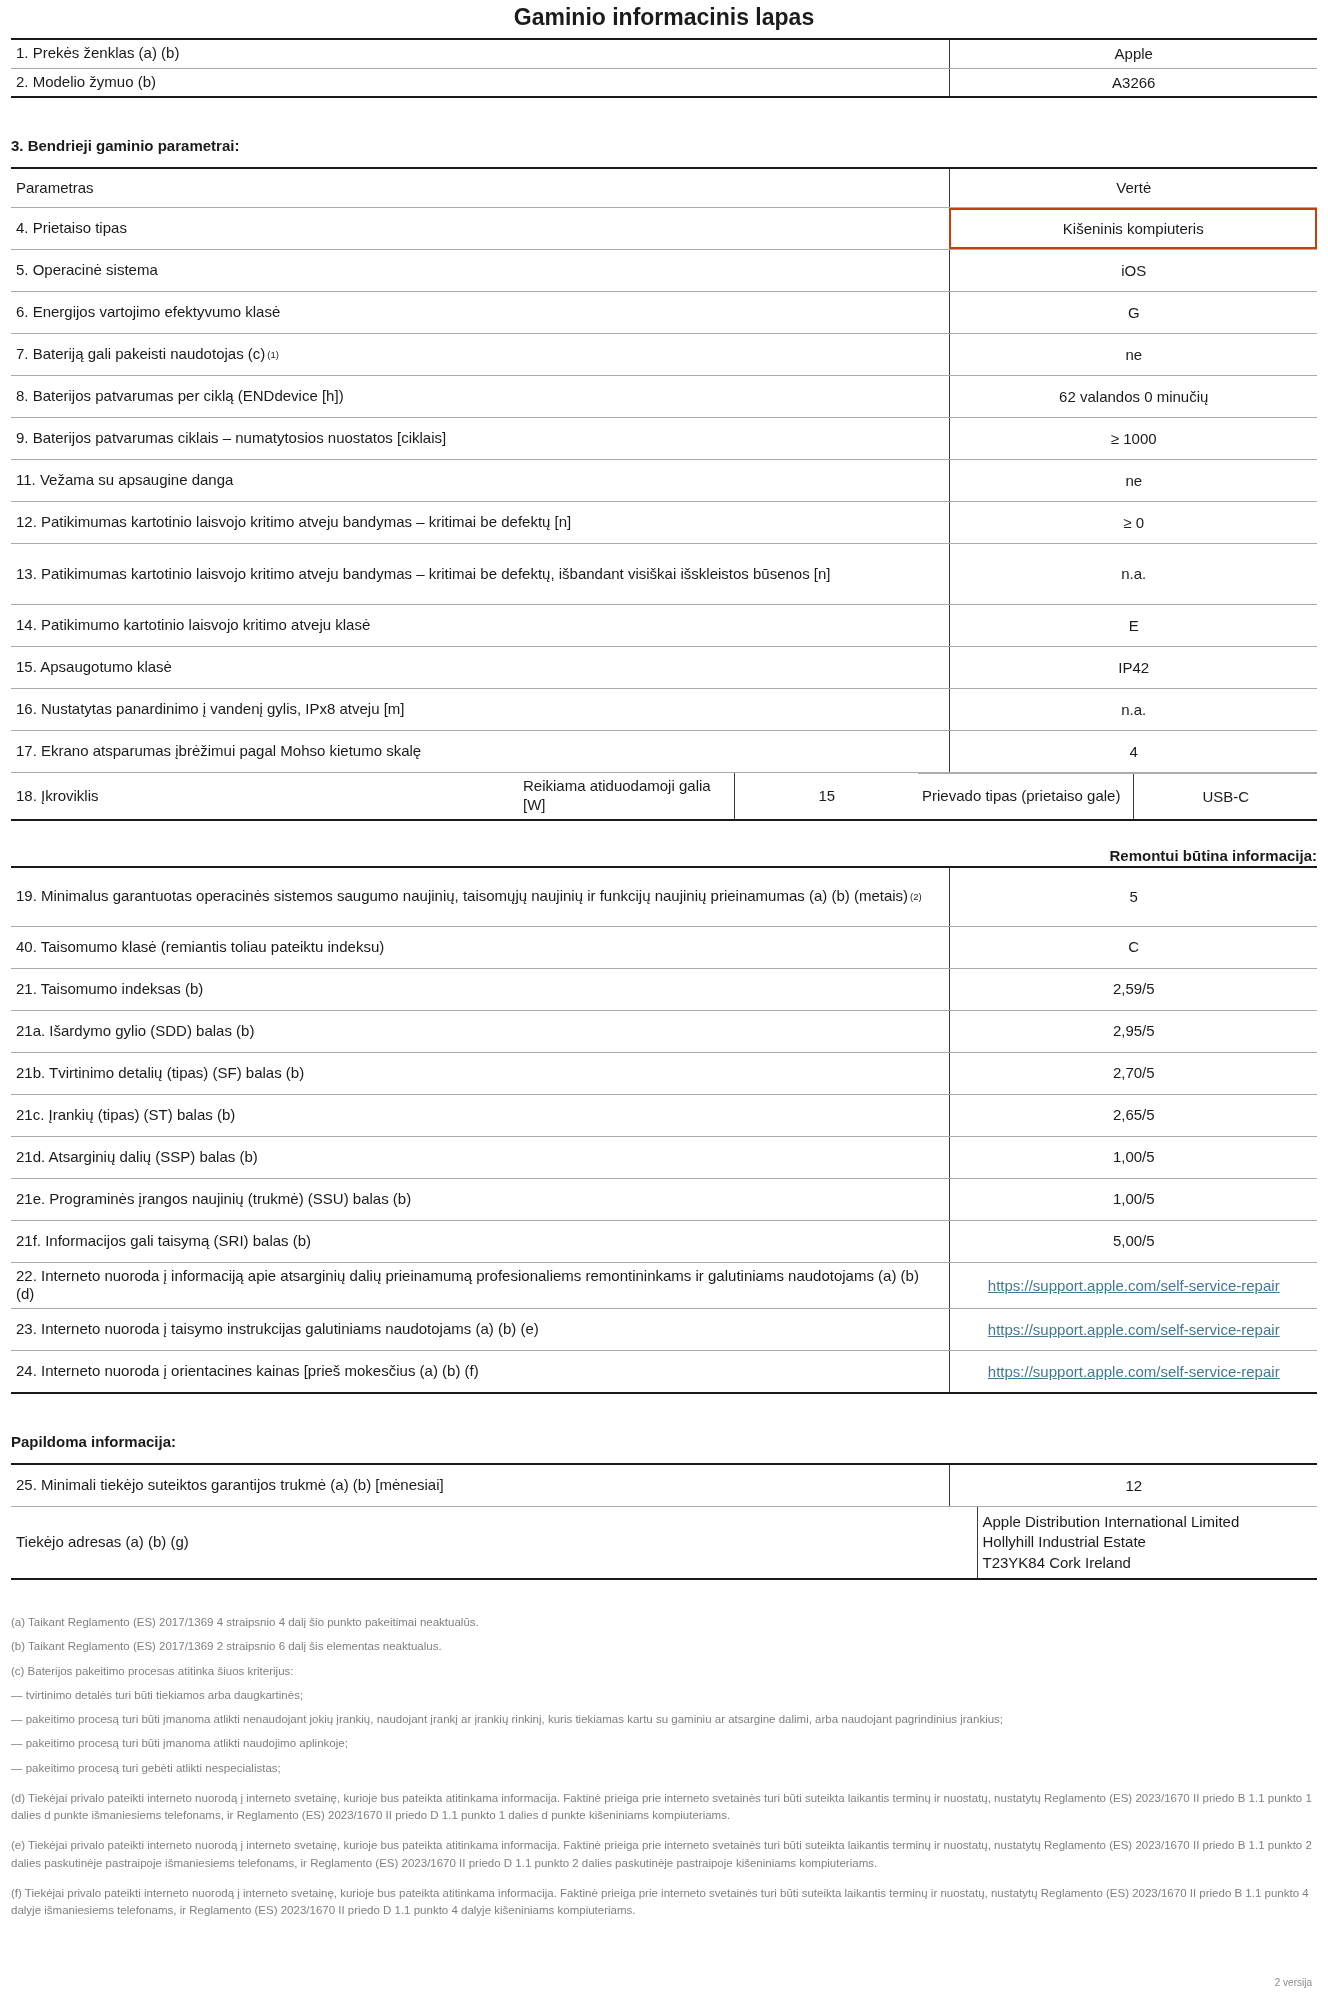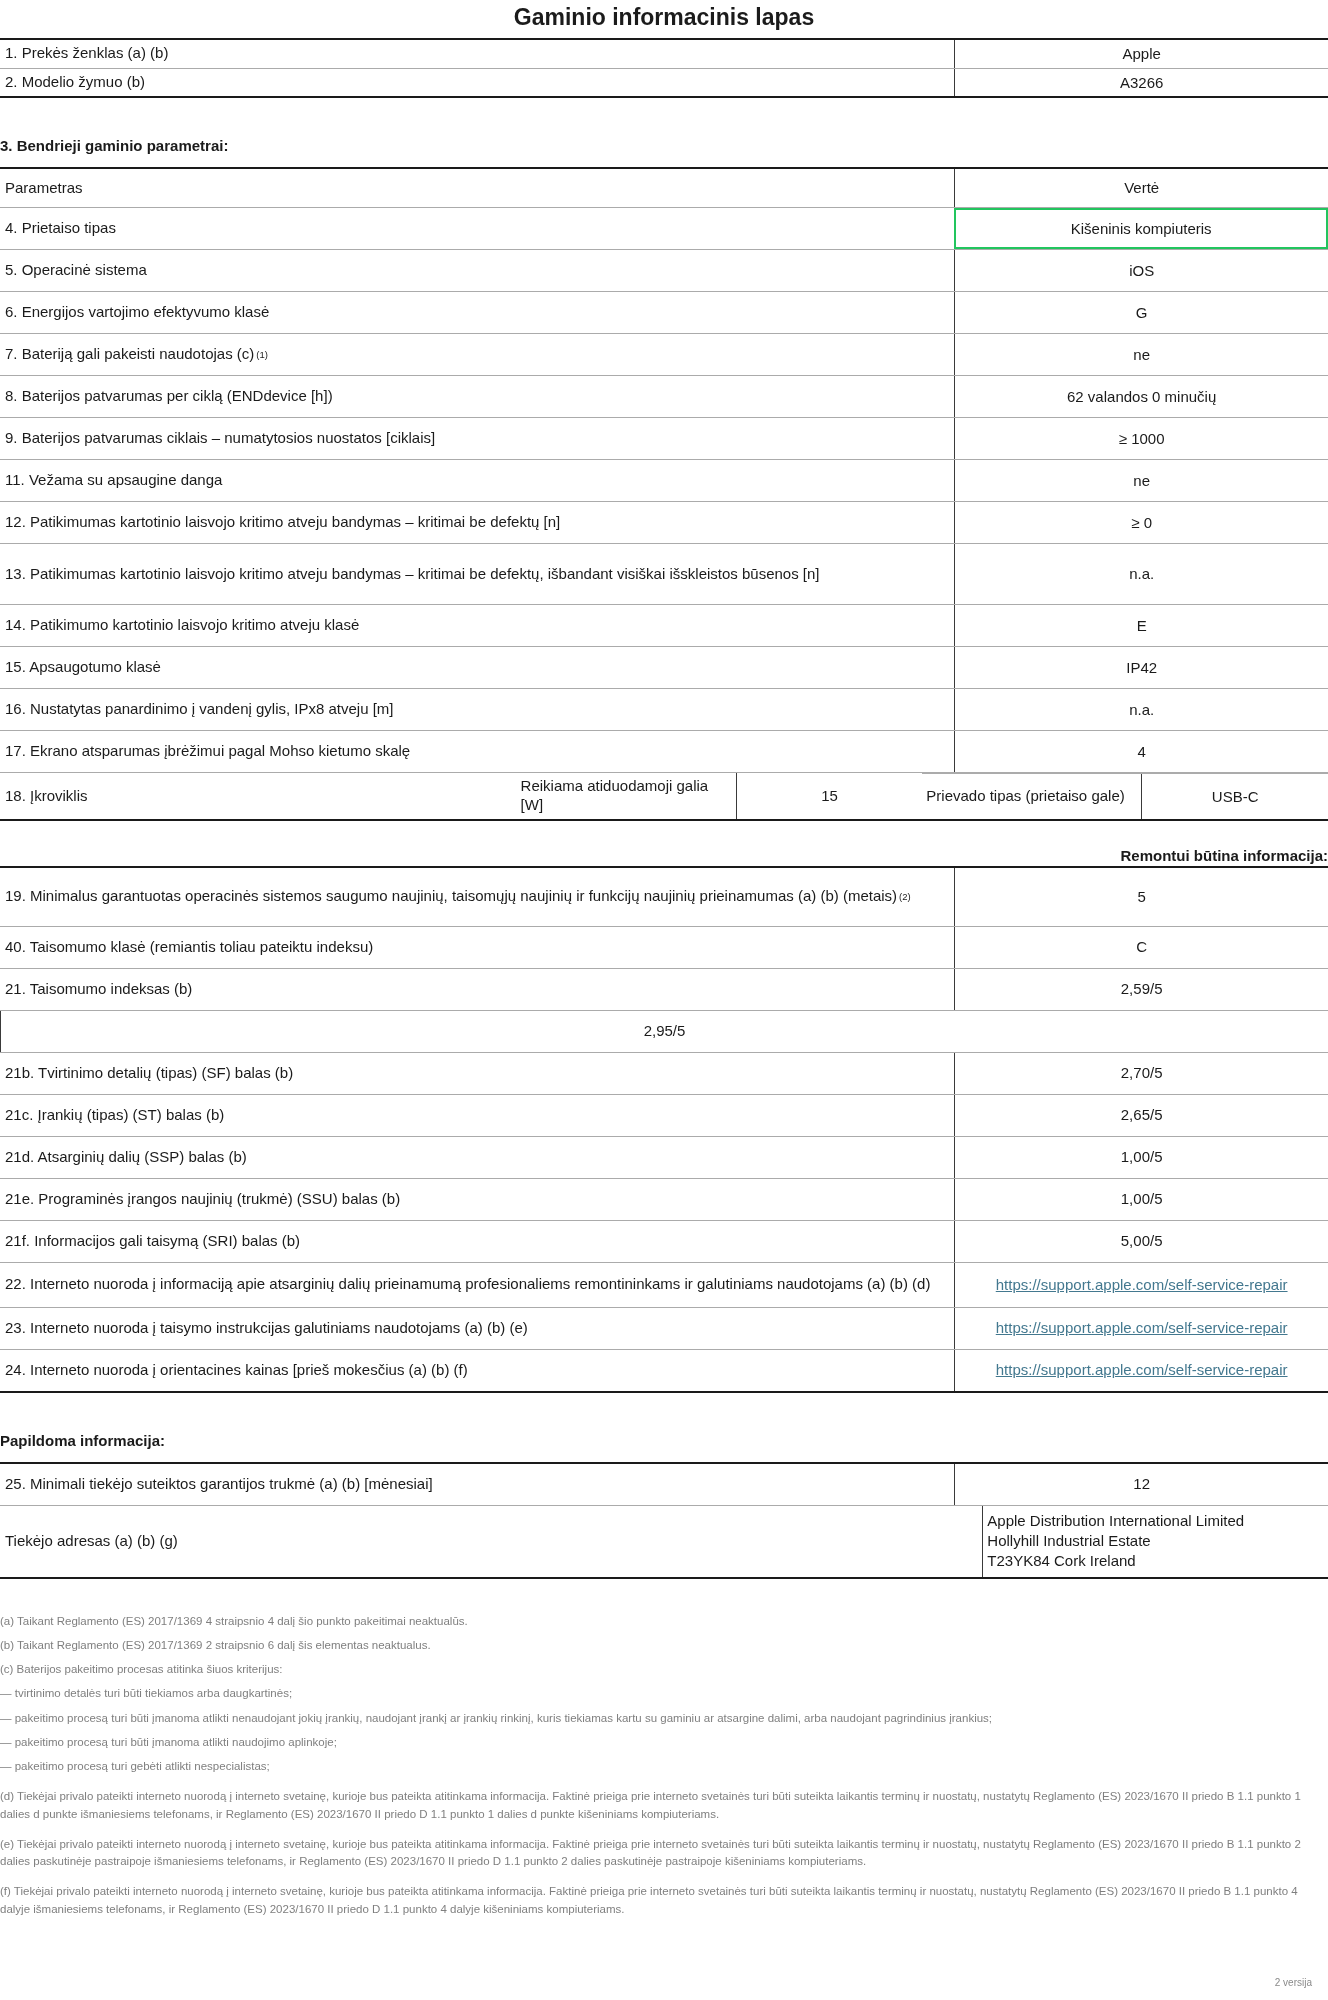--- a/index.html
+++ b/index.html
@@ -1,29 +1,29 @@
 <!DOCTYPE html>
 <html lang="lt"><head>
 <meta charset="utf-8">
 <title>Gaminio informacinis lapas</title>
 <style>
   html,body{margin:0;padding:0;background:#fff;}
   .page{
-    width:1328px;height:2000px;margin:0 auto;padding:0 0;box-sizing:border-box;
+    width:1328px;height:2000px;margin:0 auto;padding:0 11px;box-sizing:border-box;
     position:relative;overflow:hidden;background:#fff;color:#1b1b1b;
     font-family:"Liberation Sans","DejaVu Sans",sans-serif;font-size:15px;
   }
   .title{text-align:center;font-size:23px;font-weight:700;margin:4px 0 7px;}
   .tbl{border-top:2.5px solid #1a1a1a;border-bottom:2.5px solid #1a1a1a;}
   .row{display:flex;align-items:stretch;border-top:1.5px solid #ababab;}
   .row:first-child{border-top:none;}
   .cl{flex:0 0 71.86%;display:flex;align-items:center;padding:4px 12px 4px 5px;box-sizing:border-box;line-height:1.25;}
   .cv{flex:1;border-left:1.5px solid #3a3a3a;display:flex;align-items:center;justify-content:center;
       text-align:center;padding:4px 6px;box-sizing:border-box;line-height:1.3;}
-  .cv.boxed{border:2px solid #22c55e;}
+  .cv.boxed{border:2px solid #c2410c;}
   .h27{min-height:27px}.h38{min-height:38px}.h41{min-height:41px}.h44{min-height:44px}
   .h58{min-height:58px}.h60{min-height:60px}.h71{min-height:71px}
   .charger-label{flex:0 0 38.9%;display:flex;align-items:center;padding:4px 6px 4px 5px;box-sizing:border-box;}
   .charger-sub{flex:1;display:flex;flex-direction:row;}
   .charger-sub .subrow{display:flex;flex:1;align-items:stretch;}
   .charger-sub .subrow + .subrow{border-top:1.5px solid #ababab;}
   .cm{flex:0 0 54%;display:flex;align-items:center;padding:4px 8px 4px 4px;box-sizing:border-box;line-height:1.25;}
   .cv.addr{flex-direction:column;align-items:flex-start;justify-content:center;text-align:left;padding-left:4px;line-height:1.35;margin-left:28px;}
   .sec{font-size:15px;font-weight:700;margin:0;}
   .sec.general{margin:39px 0 13px;}
@@ -144,20 +144,21 @@
     </div>
     <div class="row h41">
       <div class="cl">40. Taisomumo klasė (remiantis toliau pateiktu indeksu)</div>
       <div class="cv">C</div>
     </div>
     <div class="row h41">
       <div class="cl">21. Taisomumo indeksas (b)</div>
       <div class="cv">2,59/5</div>
     </div>
     <div class="row h41">
+      <div class="cl">21a. Išardymo gylio (SDD) balas (b)</div>
       <div class="cv">2,95/5</div>
     </div>
     <div class="row h41">
       <div class="cl">21b. Tvirtinimo detalių (tipas) (SF) balas (b)</div>
       <div class="cv">2,70/5</div>
     </div>
     <div class="row h41">
       <div class="cl">21c. Įrankių (tipas) (ST) balas (b)</div>
       <div class="cv">2,65/5</div>
     </div>

